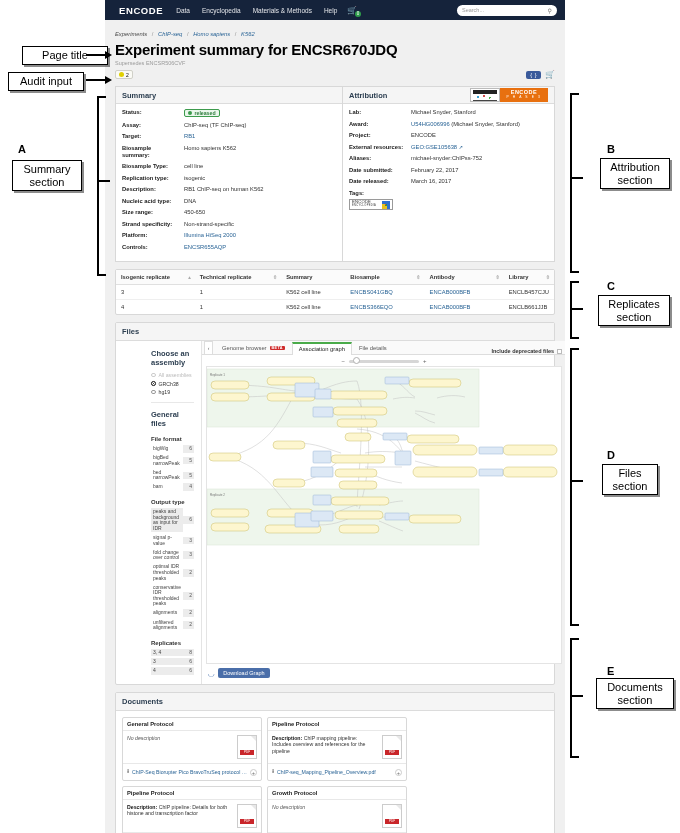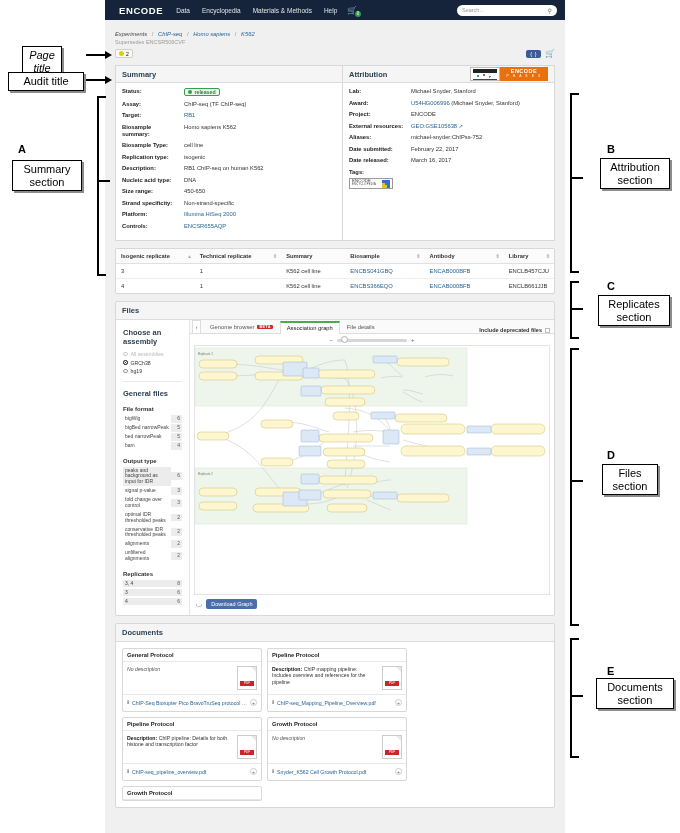--- a/index.html
+++ b/index.html
@@ -170,21 +170,21 @@
   .rtable th {
     background:#fbfbfb; border-bottom:1px solid #e0e0e0; text-align:left;
     padding:4px 5px; font-weight:bold; color:#333; position:relative;
   }
   .rtable th .sort { position:absolute; right:4px; top:50%; transform:translateY(-50%); color:#aaa; font-size:5px; }
   .rtable td { padding:4px 5px; border-bottom:1px solid #efefef; color:#333; }
   .rtable tr:last-child td { border-bottom:none; }
   .rtable a { color:#2a6496; text-decoration:none; }
 
   
-  .files-body { display:flex; min-height:253px; }
+  .files-body { display:flex; min-height:253px;padding-left:28px; }
   .files-side { width:92px; border-right:1px solid #e4e4e4; padding:8px 7px; }
   .side-h { font-size:7.5px; font-weight:bold; color:#2c3e50; margin-bottom:5px; }
   .side-h2 { font-size:6px; font-weight:bold; color:#333; margin:8px 0 3px 0; }
   .radio-row { display:flex; align-items:center; gap:3px; font-size:5.2px; margin-bottom:2.5px; color:#333; }
   .radio { width:4.5px; height:4.5px; border:1px solid #999; border-radius:50%; display:block; }
   .radio.on { border-color:#333; background:#333; box-shadow:inset 0 0 0 1px #fff; }
   .radio-row.dim { color:#bbb; }
   .radio-row.dim .radio { border-color:#ccc; }
   .hr-side { border:none; border-top:1px solid #e8e8e8; margin:7px 0; }
   .facet {
@@ -261,30 +261,30 @@
   .doc-foot a { color:#2a6496; text-decoration:none; white-space:nowrap; overflow:hidden; text-overflow:ellipsis; flex:1; }
   .dlico { font-size:6px; color:#333; }
   .expand {
     margin-left:auto; width:7px; height:7px; border:1px solid #ccc; border-radius:50%;
     font-size:5px; line-height:6px; text-align:center; color:#666; flex:none;
   }
 </style>
 </head>
 <body>
 
-<div class="callout" style="left:22px; top:46px; width:40px;font-style:italic;">
+<div class="callout" style="left:22px; top:46px; width:86px;">
   <span>Page title</span>
 </div>
 <div class="arrow" style="left:86px; top:54px; width:26px;">
   <div class="shaft" style="width:20px;"></div>
     <div class="head" style="left:19px;"></div>
 </div>
 
 <div class="callout" style="left:8px; top:72px; width:76px;">
-  <span>Audit title</span>
+  <span>Audit input</span>
 </div>
 <div class="arrow" style="left:86px; top:79px; width:26px;">
   <div class="shaft" style="width:20px;"></div>
     <div class="head" style="left:19px;"></div>
 </div>
 
 <div class="cl-letter" style="left:18px; top:143px;">A</div>
 <div class="callout" style="left:12px; top:160px; width:70px;">
   <div>Summary</div>
   <div>section</div>
@@ -366,20 +366,21 @@
     <div class="crumbs">
       <span class="first">Experiments</span>
       <span class="sep">/</span>
       <a>ChIP-seq</a>
       <span class="sep">/</span>
       <a>Homo sapiens</a>
       <span class="sep">/</span>
       <a>K562</a>
     </div>
 
+    <h1 class="page-title">Experiment summary for ENCSR670JDQ</h1>
     <div class="supersedes">Supersedes ENCSR506CVF</div>
 
     <div class="title-row">
       <div class="audit-badge">
         <span class="audit-dot"></span>
         <span>2</span>
       </div>
       <div class="tr-right">
         <div class="json-btn">{ } </div>
         <div class="cart-btn">🛒</div>

